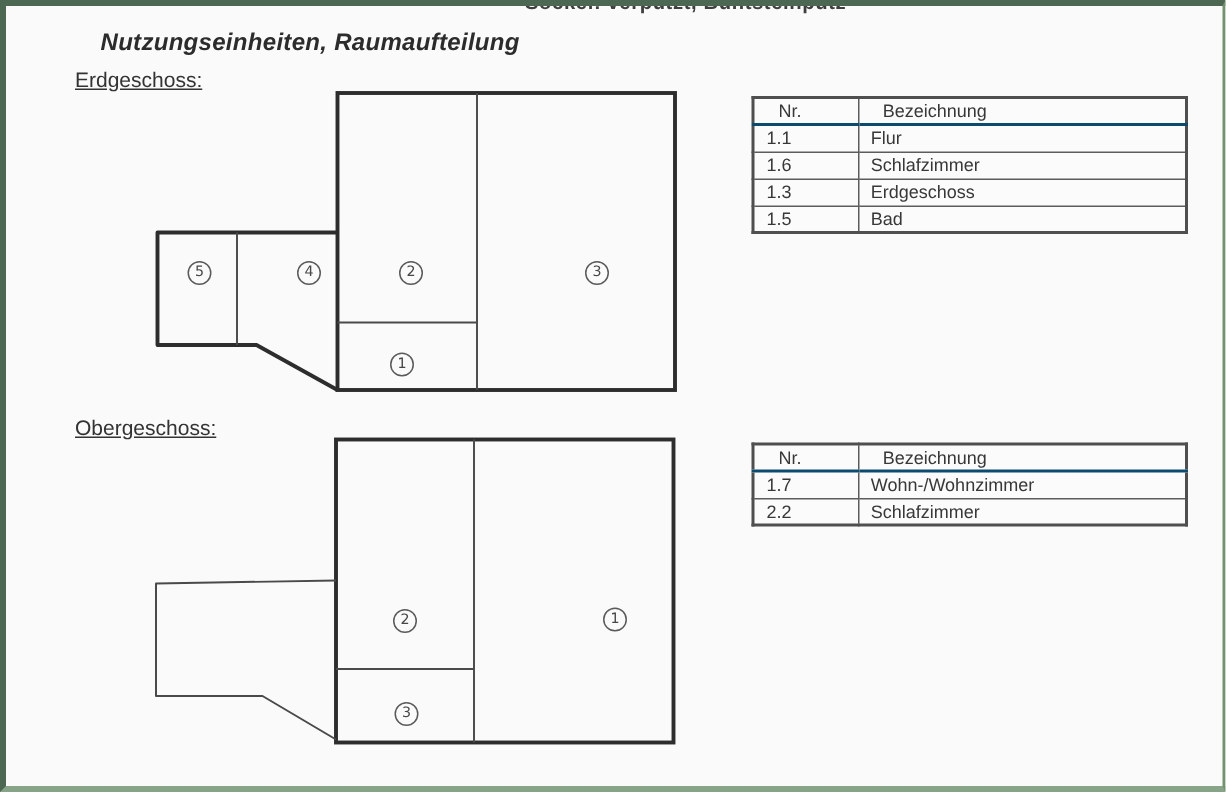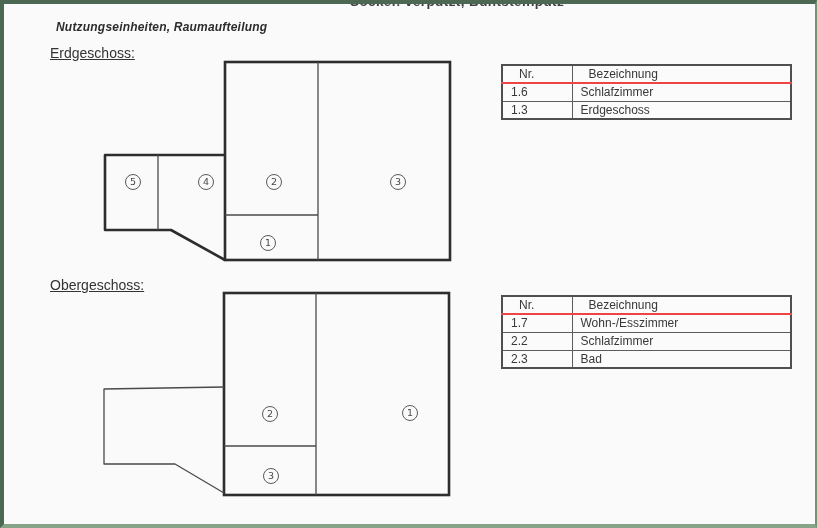--- a/index.html
+++ b/index.html
@@ -14,22 +14,22 @@
     overflow:hidden;
     font-family:"Liberation Sans", sans-serif;
     color:#363636;
   }
   .clipped-top{
     position:absolute;left:346px;top:-10px;
     font-size:13.5px;font-weight:bold;color:#3f3f3f;
     letter-spacing:0.4px;white-space:nowrap;
   }
   .doc-title{
-    position:absolute;left:52px;top:16px;
-    font-size:12px;font-weight:bold;font-style:italic;
+    position:absolute;left:63px;top:16px;
+    font-size:16px;font-weight:bold;font-style:italic;
     color:#2c2c2c;letter-spacing:0.2px;white-space:nowrap;
   }
   .floor-heading{
     position:absolute;left:46px;
     font-size:14px;color:#333;
     text-decoration:underline;white-space:nowrap;
   }
   .fh-1{top:41px;}
   .fh-2{top:273px;}
   .plan{position:absolute;width:355px;height:215px;}
@@ -54,21 +54,21 @@
   .rt-2{top:291px;}
   .room-table th,.room-table td{
     border:1px solid #5c5c5c;
     height:18px;box-sizing:border-box;
     padding:0 2px 0 8px;
     font-size:12px;line-height:16px;
     font-weight:normal;text-align:left;
     color:#383838;white-space:nowrap;overflow:hidden;
   }
   .room-table{border:2px solid #4f4f4f;}
-  .room-table thead th{border-bottom:2px solid #ef4444;padding-left:16px;}
+  .room-table thead th{border-bottom:2px solid #0c4a6e;padding-left:16px;}
   .col-nr{width:70px;}
 </style>
 </head>
 <body>
 
 <div class="page">
 
   <div class="clipped-top">Sockel: verputzt, Buntsteinputz</div>
 
   <div class="doc-title">Nutzungseinheiten, Raumaufteilung</div>
@@ -99,26 +99,34 @@
         <col>
       </colgroup>
     <thead>
       <tr>
         <th>Nr.</th>
         <th>Bezeichnung</th>
       </tr>
     </thead>
     <tbody>
       <tr>
+        <td>1.1</td>
+        <td>Flur</td>
+      </tr>
+      <tr>
         <td>1.6</td>
         <td>Schlafzimmer</td>
       </tr>
       <tr>
         <td>1.3</td>
         <td>Erdgeschoss</td>
+      </tr>
+      <tr>
+        <td>1.5</td>
+        <td>Bad</td>
       </tr>
     </tbody>
   </table>
 
   <div class="floor-heading fh-2">Obergeschoss:</div>
 
   <div class="plan plan-2">
     <svg width="355" height="215" viewBox="0 0 355 215">
 
       <rect x="125" y="5" width="225" height="202" fill="none" stroke="#2d2d2d" stroke-width="2.6"></rect>
@@ -140,26 +148,22 @@
       </colgroup>
     <thead>
       <tr>
         <th>Nr.</th>
         <th>Bezeichnung</th>
       </tr>
     </thead>
     <tbody>
       <tr>
         <td>1.7</td>
-        <td>Wohn-/Esszimmer</td>
+        <td>Wohn-/Wohnzimmer</td>
       </tr>
       <tr>
         <td>2.2</td>
         <td>Schlafzimmer</td>
-      </tr>
-      <tr>
-        <td>2.3</td>
-        <td>Bad</td>
       </tr>
     </tbody>
   </table>
 
 </div>
 
 </body></html>

